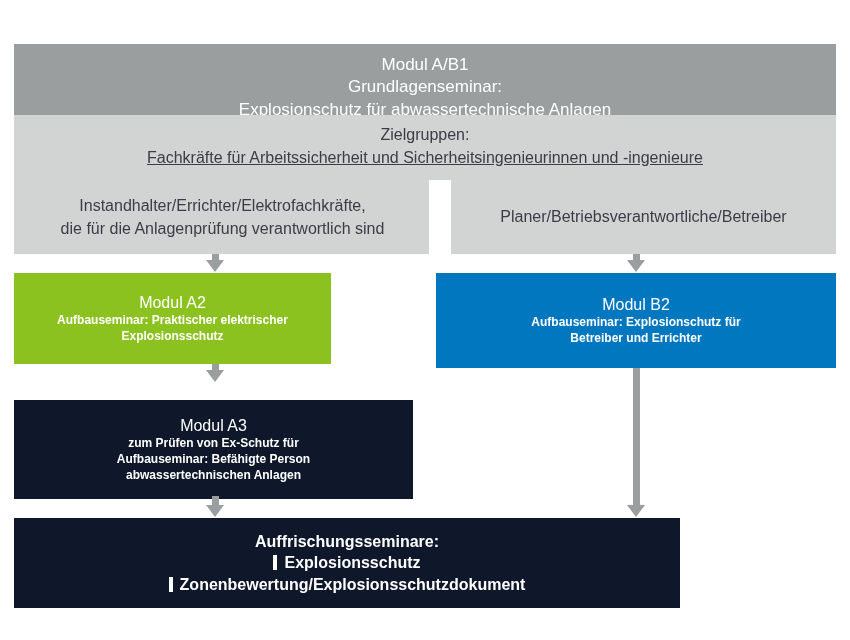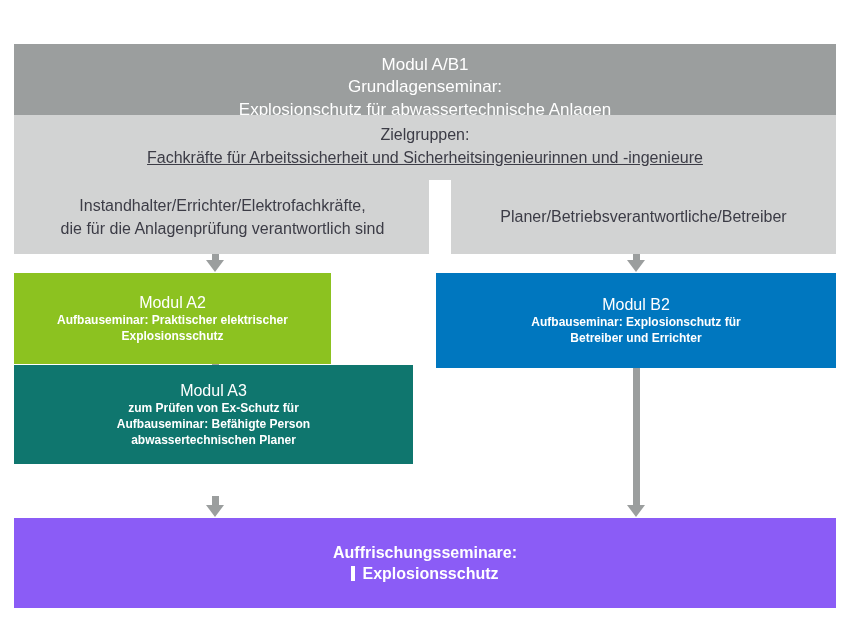--- a/index.html
+++ b/index.html
@@ -130,33 +130,33 @@
   }
   .mod-b2 {
     left: 436px;
     top: 273px;
     width: 400px;
     height: 95px;
     background: #0077bf;
   }
   .mod-a3 {
     left: 14px;
-    top: 365px;
+    top: 400px;
     width: 399px;
     height: 99px;
-    background: #0f766e;
+    background: #0f172a;
   }
 
   
   .footer {
     left: 14px;
     top: 518px;
-    width: 822px;
+    width: 666px;
     height: 90px;
-    background: #8b5cf6;
+    background: #0f172a;
     color: #ffffff;
     padding: 4px 18px;
   }
   .footer .ftitle {
     font-size: 16px;
     font-weight: 700;
   }
   .footer .fitem {
     font-size: 16px;
     font-weight: 700;
@@ -247,34 +247,38 @@
 
   <div class="arrow" style="left:206px; top:364px;">
     <div class="shaft" style="height:7px;"></div>
     <div class="head"></div>
   </div>
 
   <div class="box mod mod-a3">
     <div class="mtitle">Modul A3</div>
     <div class="mtext">zum Prüfen von Ex-Schutz für</div>
     <div class="mtext">Aufbauseminar: Befähigte Person</div>
-    <div class="mtext">abwassertechnischen Planer</div>
+    <div class="mtext">abwassertechnischen Anlagen</div>
   </div>
 
   <div class="arrow" style="left:206px; top:496px;">
     <div class="shaft" style="height:10px;"></div>
     <div class="head"></div>
   </div>
 
   <div class="arrow" style="left:627px; top:368px;">
     <div class="shaft" style="height:138px;"></div>
     <div class="head"></div>
   </div>
 
   <div class="box footer">
     <div class="ftitle">Auffrischungsseminare:</div>
     <div class="fitem">
       <span class="bullet-bar"></span>
       <span>Explosionsschutz</span>
     </div>
+    <div class="fitem">
+      <span class="bullet-bar"></span>
+      <span>Zonenbewertung/Explosionsschutzdokument</span>
+    </div>
   </div>
 
 </div>
 
 </body></html>

